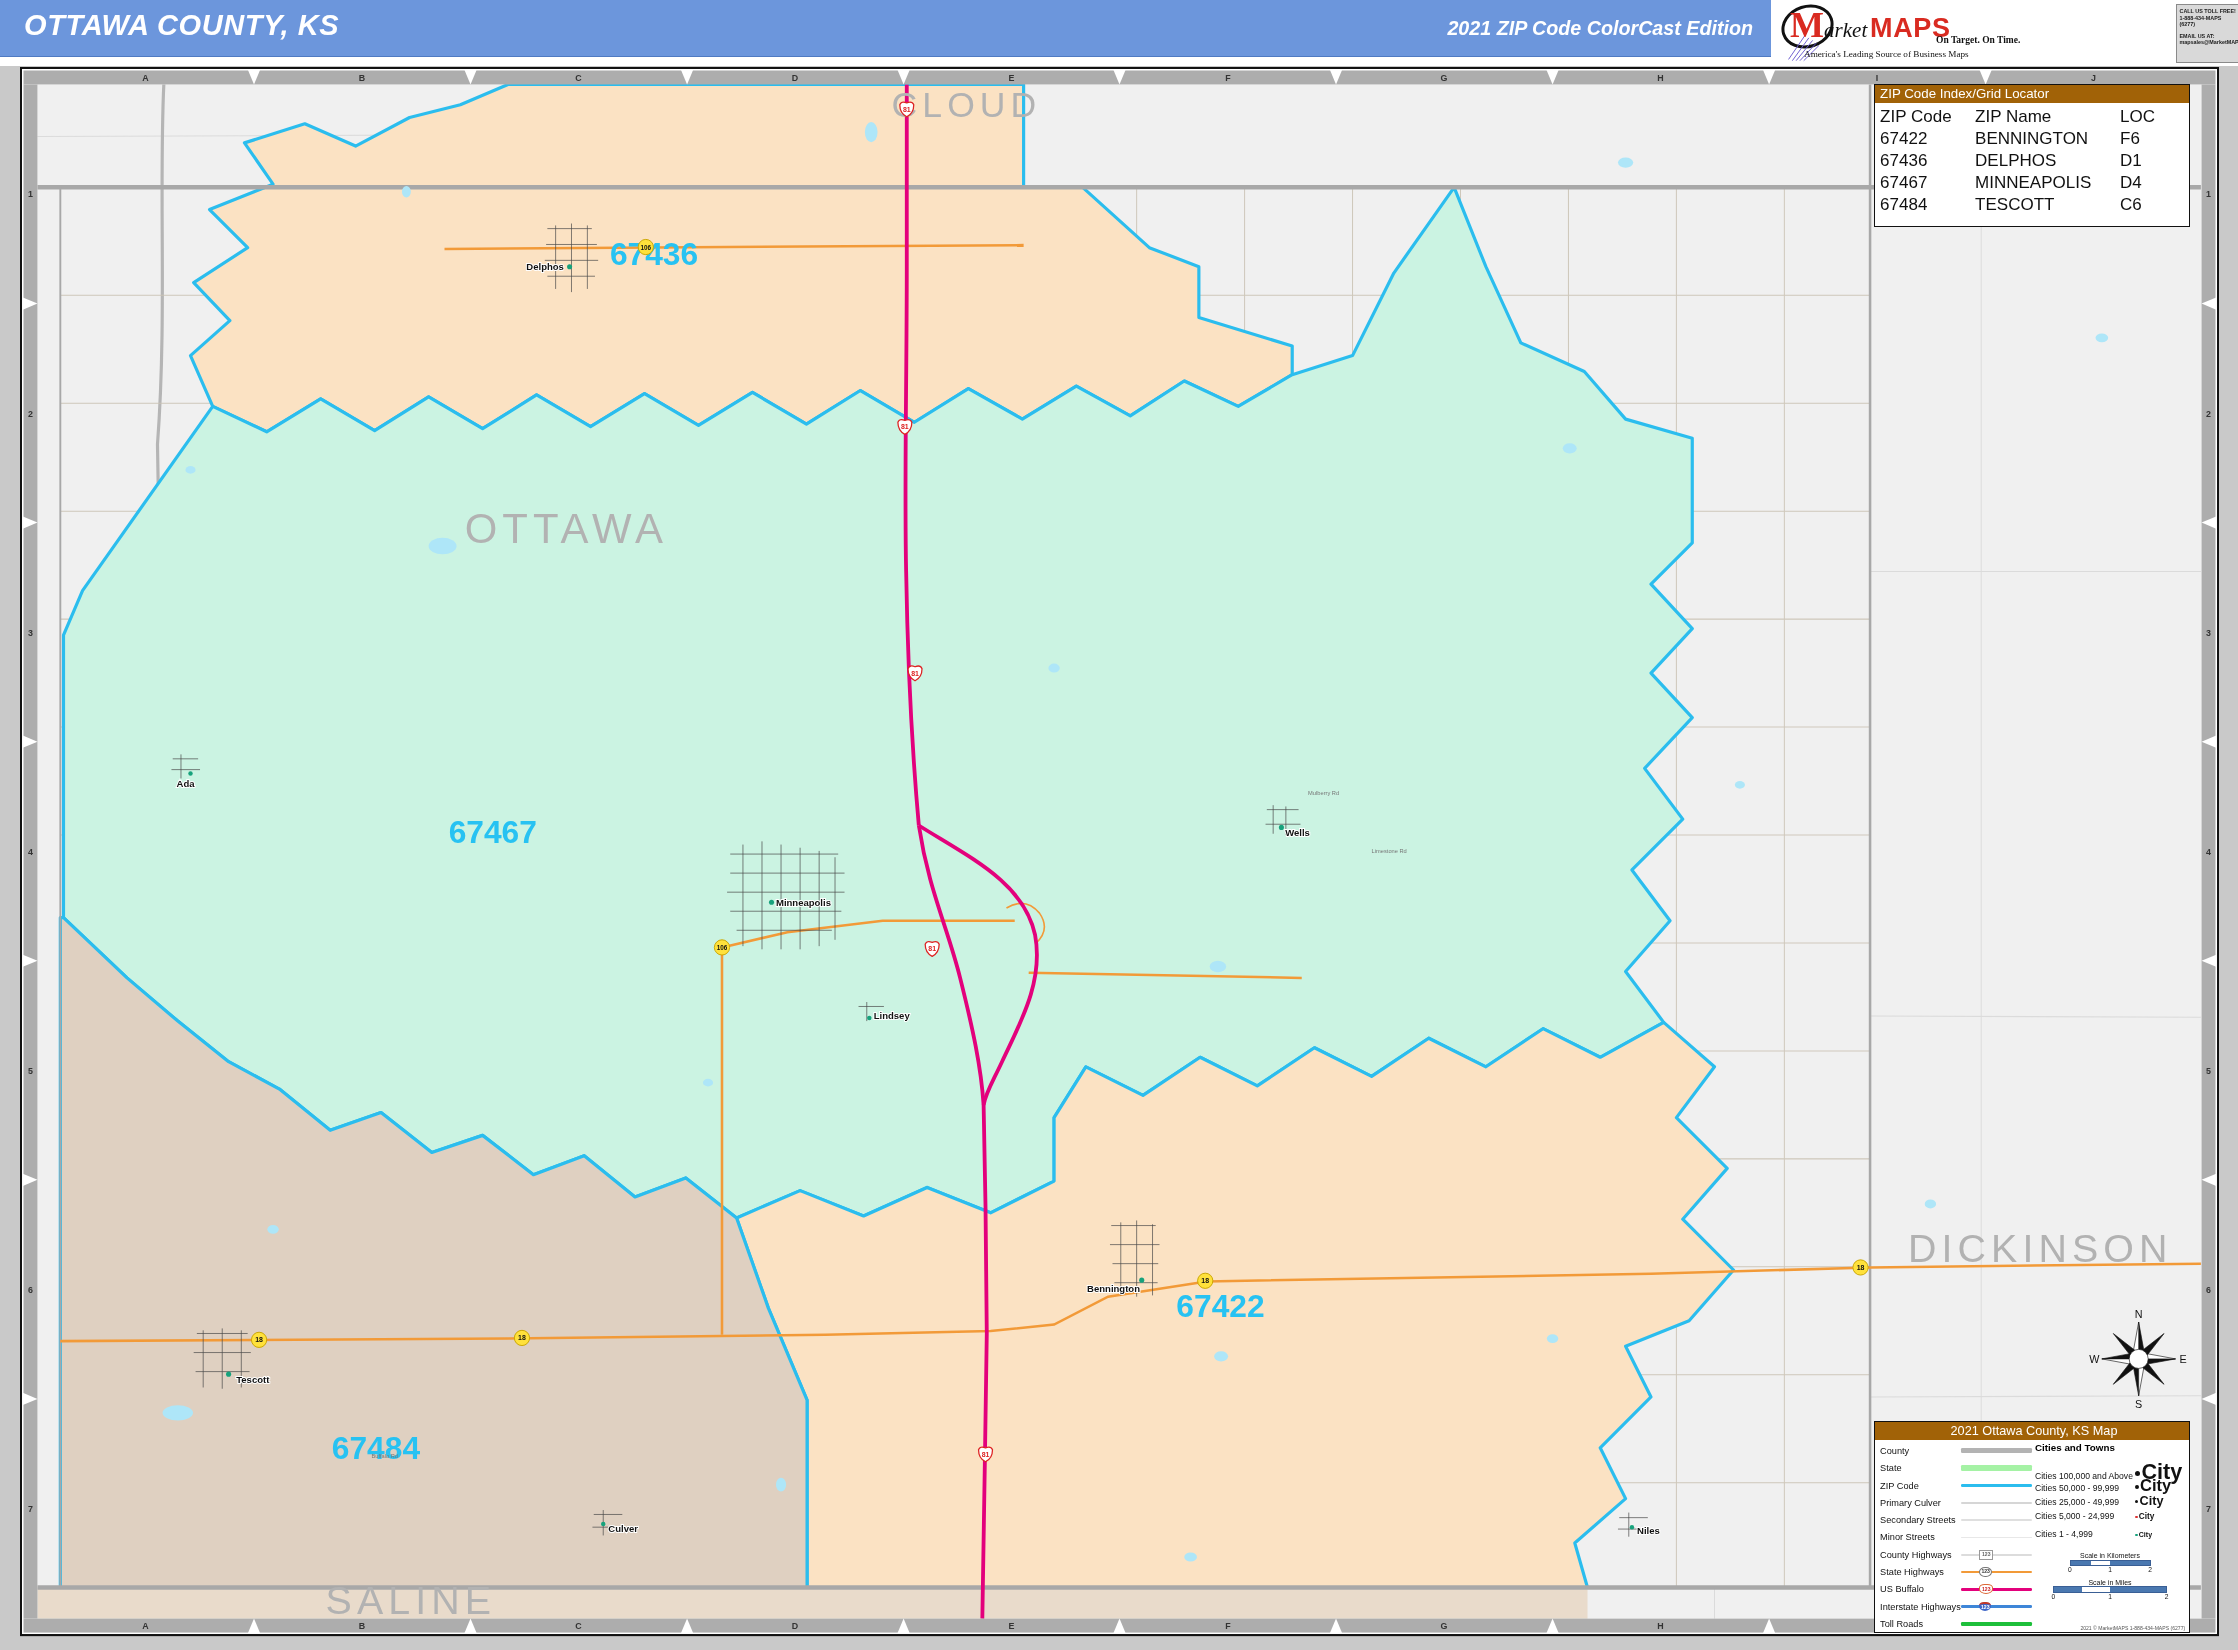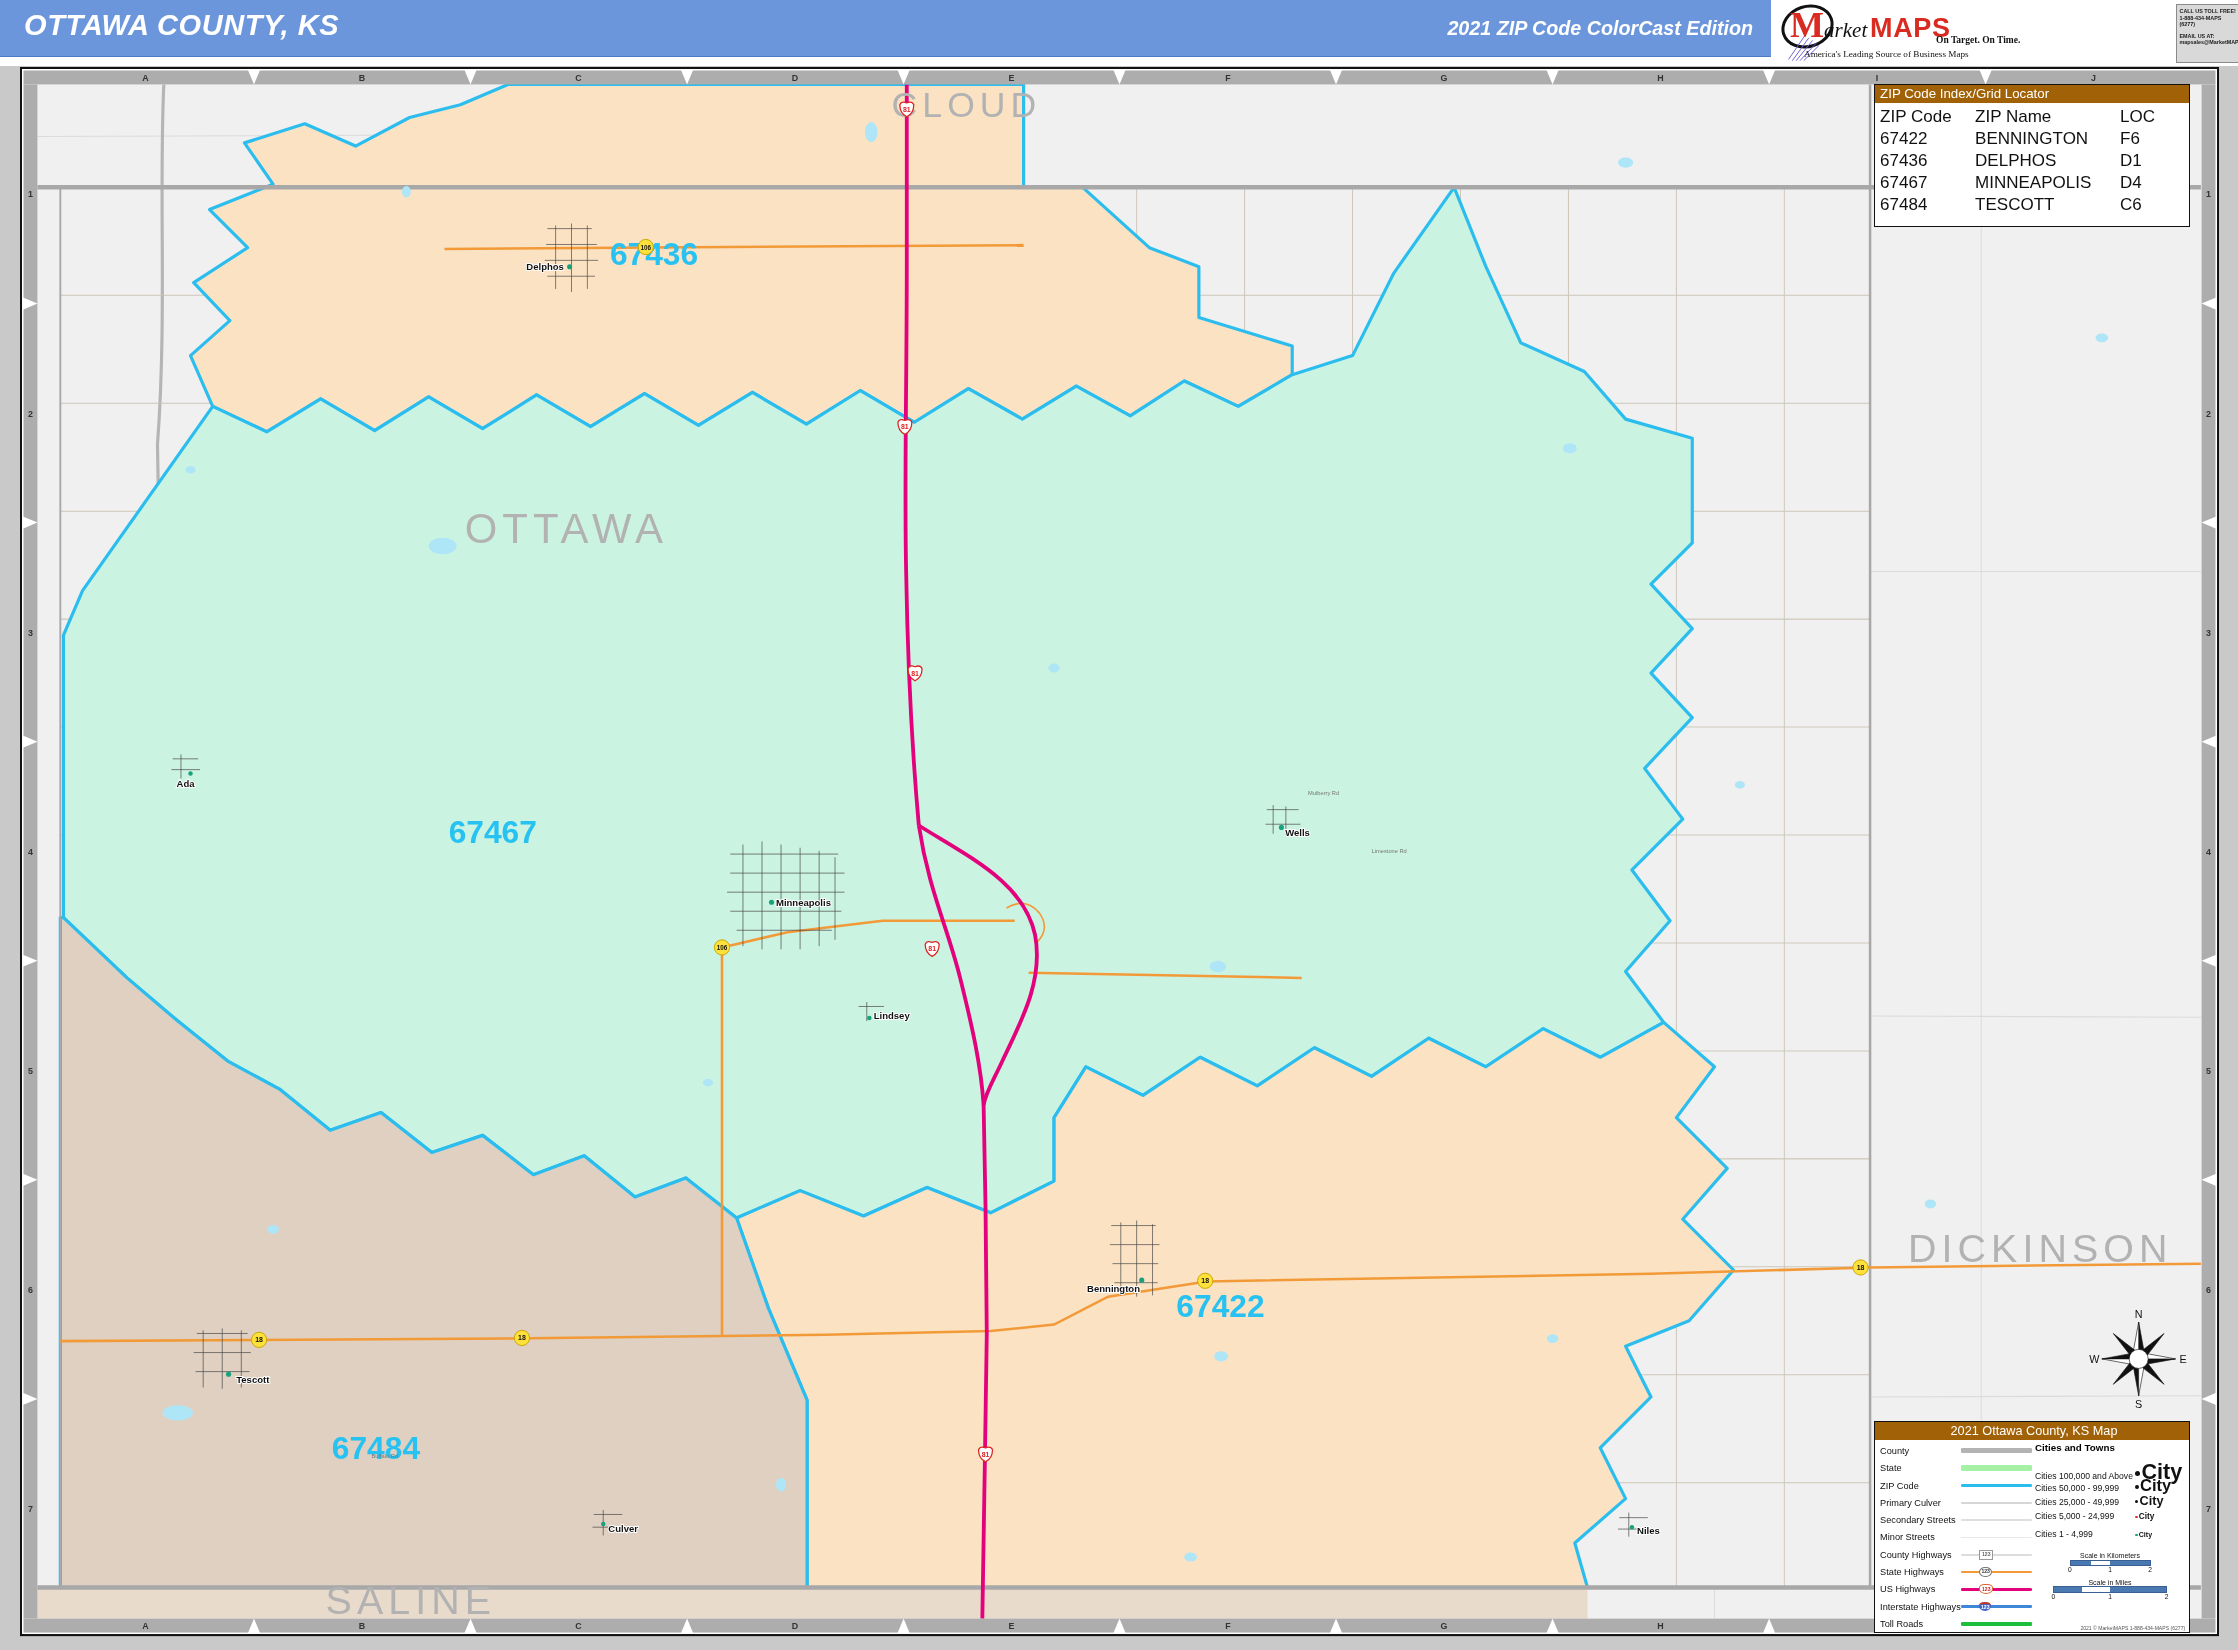--- a/index.html
+++ b/index.html
@@ -472,21 +472,21 @@
         </span>
       </div>
     <div class="lrow">
         <span class="lab">State Highways</span>
         <span class="samp">
           <span class="lline" style="height:2.5px;background:#F29A38"></span>
           <span class="badge state">123</span>
         </span>
       </div>
     <div class="lrow">
-        <span class="lab">US Highways</span>
+        <span class="lab">US Buffalo</span>
         <span class="samp">
           <span class="lline" style="height:3.2px;background:#E3017C"></span>
           <span class="badge us">123</span>
         </span>
       </div>
     <div class="lrow">
         <span class="lab">Interstate Highways</span>
         <span class="samp">
           <span class="lline" style="height:3.2px;background:#3E86D8"></span>
           <span class="badge inter">123</span>

